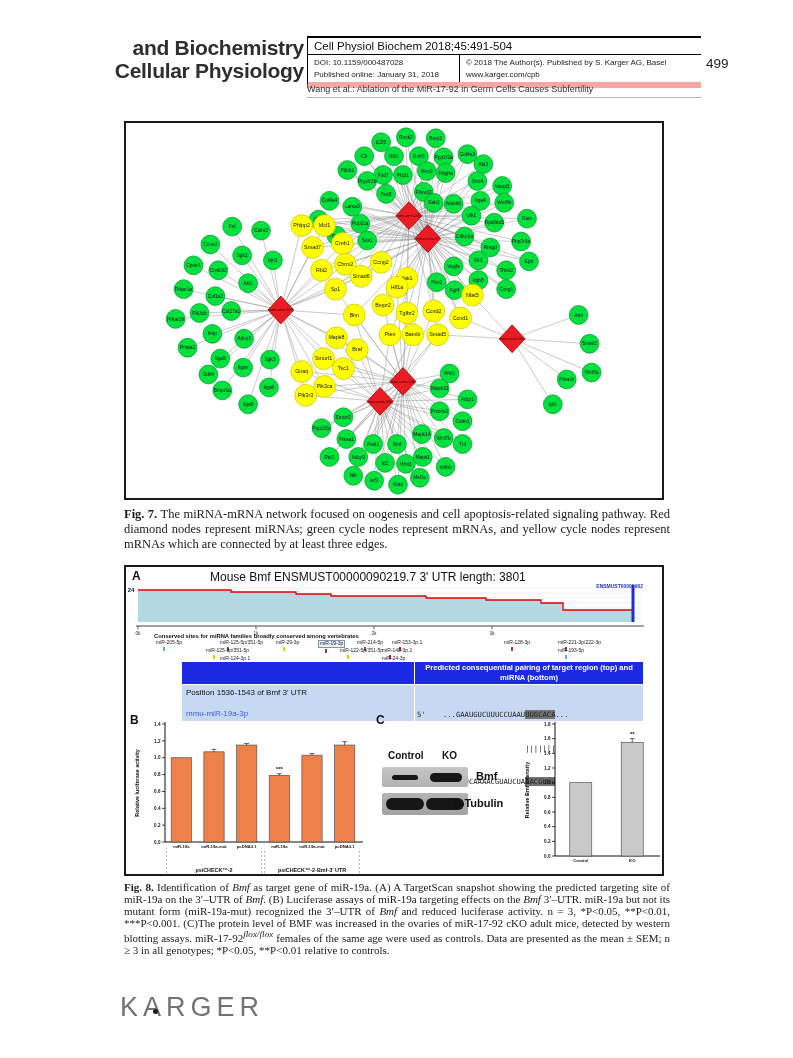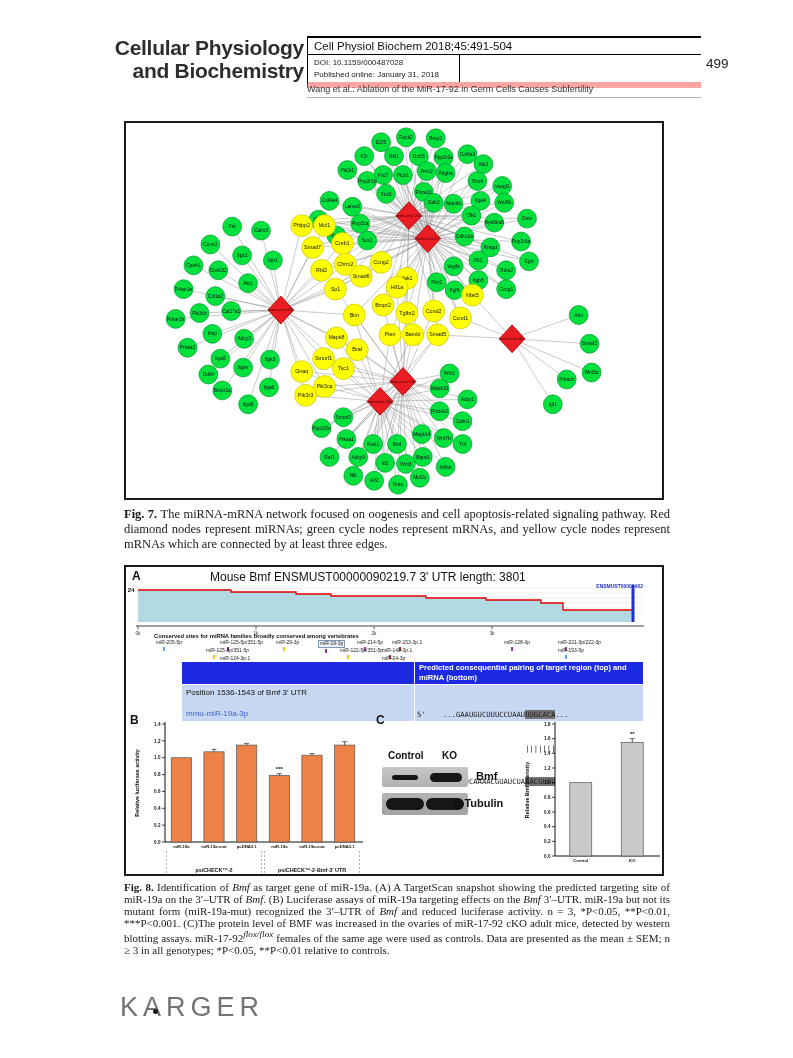--- a/index.html
+++ b/index.html
@@ -32,21 +32,21 @@
   #chartA{position:absolute;left:0;top:13px}
   .constitle{position:absolute;left:28px;top:66px;font-size:5.8px;font-weight:700;color:#111}
   #sites{position:absolute;left:0;top:73px;width:540px;height:22px;font-size:5px}
   .site{position:absolute}
   .site-label{display:block;font-size:5px;line-height:1.1;color:#222;white-space:nowrap}
   .site-label.boxed{border:1px solid #7e93b8;background:#eef3fb;padding:0 1px}
   .site-tick{display:block;width:2px;height:4px;margin-left:7px;margin-top:1px}
   .tbl{position:absolute;left:56px;top:95px;width:461px;display:grid;
        grid-template-columns:232px 228px;grid-template-rows:22px 36px;gap:1px;background:#fff}
   .th{background:#1b2ae0}
-  .thr{color:#fff;font-weight:700;font-size:7.6px;text-align:left;padding:1px 4px;line-height:1.3}
+  .thr{color:#fff;font-weight:700;font-size:7.6px;text-align:center;padding:1px 4px;line-height:1.3}
   .td{background:#c7d8f3}
   .tdl{padding:3px 4px;display:flex;flex-direction:column;justify-content:space-between;font-size:8px}
   .pos{color:#111}.mir{color:#3a5fd0}
   .tdr{font-family:"DejaVu Sans Mono",monospace;font-size:7.2px;line-height:1.55;
        padding:2px 2px;white-space:pre;color:#222}
   .hl{background:#737373}
   #chartB{position:absolute;left:6px;top:147px}
   #chartC{position:absolute;left:396px;top:147px}
   .lane{position:absolute;font-weight:700;font-size:10px;color:#111}
   .blot{position:absolute;border-radius:2px}
@@ -58,29 +58,33 @@
   .karger{position:absolute;left:120px;top:992px;font-size:27px;letter-spacing:5px;
           color:#737373;font-family:Liberation Sans, sans-serif}
   .karger-dot{position:absolute;left:153px;top:1009px;width:5px;height:5px;border-radius:50%;background:#1a1a1a}
 </style>
 </head>
 <body>
 
 <div class="page">
 
   <div class="logo">
+    <div>and Biochemistry</div>
     <div>Cellular Physiology</div>
-    <div>and Biochemistry</div>
   </div>
   <div class="hbox">
     <div class="cite">Cell Physiol Biochem 2018;45:491-504</div>
     <div class="inforow">
       <div class="il">
         <div>DOI: 10.1159/000487028</div>
         <div>Published online: January 31, 2018</div>
+      </div>
+      <div class="ir">
+        <div>© 2018 The Author(s). Published by S. Karger AG, Basel</div>
+        <div>www.karger.com/cpb</div>
       </div>
     </div>
   </div>
   <div class="running">Wang et al.: Ablation of the MiR-17-92 in Germ Cells Causes Subfertility</div>
   <div class="pageno">499</div>
 
   <div id="fig7box" class="figbox">
     <svg id="net" viewBox="0 0 540 375" width="536" height="375">
         <line x1="257" y1="18" x2="285" y2="92" stroke="#8f8f8f" stroke-width="0.6" opacity="0.8"></line>
         <line x1="257" y1="18" x2="304" y2="115" stroke="#8f8f8f" stroke-width="0.6" opacity="0.8"></line>

